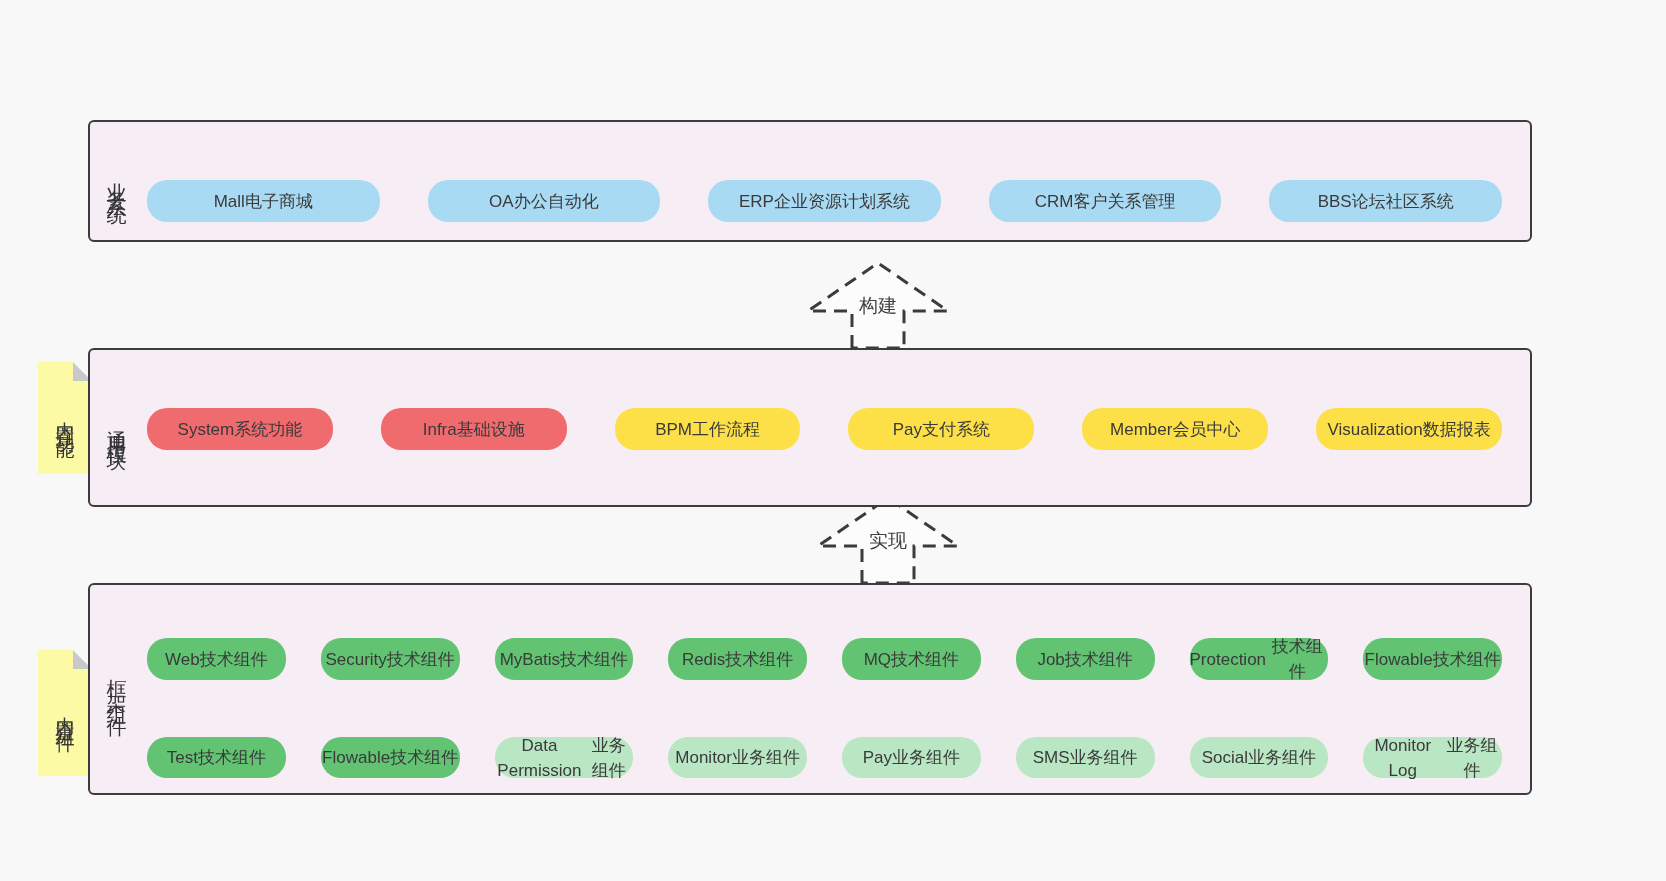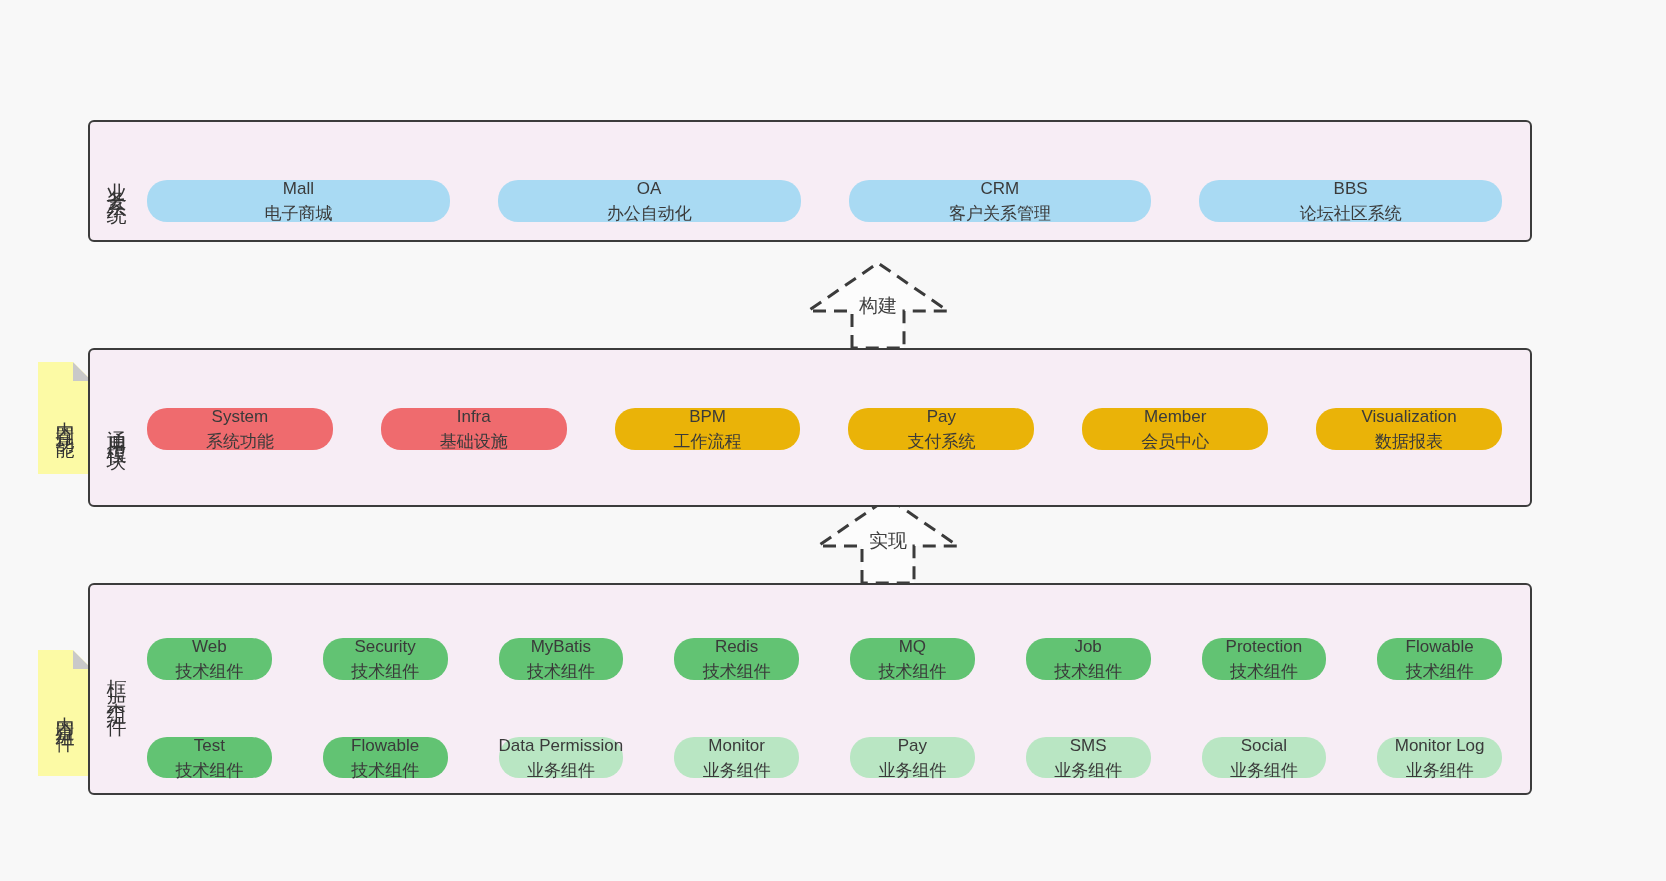--- a/index.html
+++ b/index.html
@@ -23,32 +23,32 @@
   }
   .band-label{
     position:absolute;left:14px;top:50%;transform:translateY(-50%);
     letter-spacing:7px;
   }
   .band3 .band-label{letter-spacing:13px;}
   .row{
     position:absolute;left:57px;right:28px;display:flex;
   }
   .row6{gap:48px;}
-  .row8{gap:51px;}
+  .row8{gap:35px;}
   .band1 .row, .band2 .row{top:22px;height:78px;}
   .band3 .rowA{top:17px;height:78px;}
   .band3 .rowB{top:116px;height:77px;}
   .box{
     flex:1;border-radius:20px;
-    display:flex;flex-direction:column;align-items:center;justify-content:center;
+    display:flex;align-items:center;justify-content:center;
     text-align:center;font-size:17px;line-height:25px;color:#3a3a3a;margin-top:36px;
   }
   .blue{background:#a9daf3;}
   .red{background:#ef6b6e;}
-  .pink{background:#eab308;}
+  .pink{background:#fde047;}
   .green{background:#62c373;}
   .greenlight{background:#b9e6c3;}
   .note{
     position:absolute;left:38px;width:54px;z-index:0;
     background:#fcfaa5;
     clip-path:polygon(0 0,calc(100% - 19px) 0,100% 19px,100% 100%,0 100%);
     display:flex;align-items:center;justify-content:center;
   }
   .note .fold{
     position:absolute;top:0;right:0;width:19px;height:19px;
@@ -102,20 +102,24 @@
     <div class="row row6">
       <div class="box blue">
         <div>Mall</div>
         <div>电子商城</div>
       </div>
       <div class="box blue">
         <div>OA</div>
         <div>办公自动化</div>
       </div>
       <div class="box blue">
+        <div>ERP</div>
+        <div>企业资源计划系统</div>
+      </div>
+      <div class="box blue">
         <div>CRM</div>
         <div>客户关系管理</div>
       </div>
       <div class="box blue">
         <div>BBS</div>
         <div>论坛社区系统</div>
       </div>
     </div>
   </section>
 

